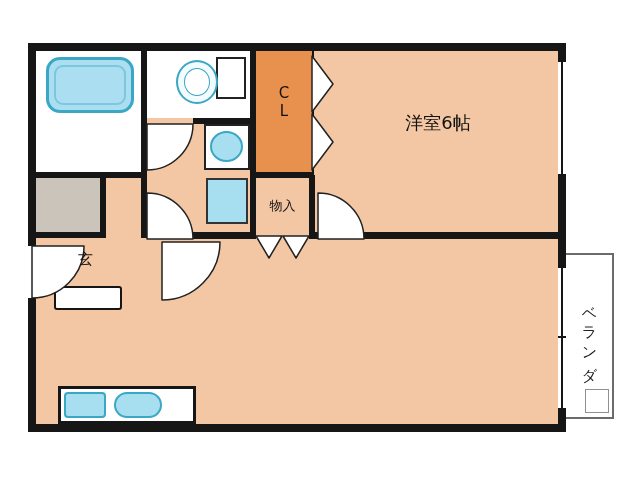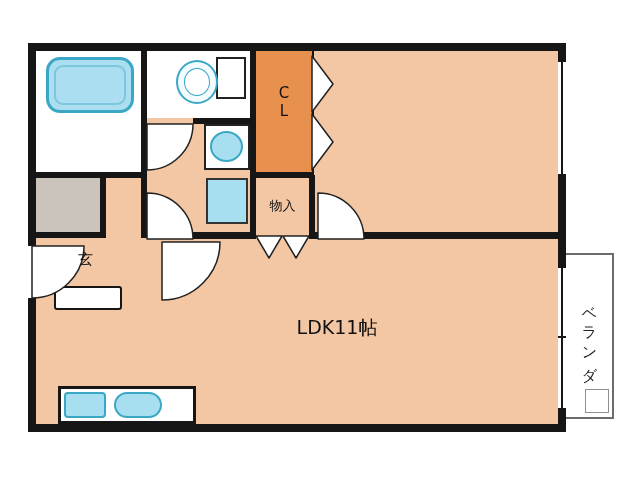--- a/index.html
+++ b/index.html
@@ -93,18 +93,18 @@
       <path d="M147 239 L147 193 A46 46 0 0 1 193 239 Z"></path>
       <path d="M162 242 L220 242 A58 58 0 0 1 162 300 Z"></path>
       <path d="M318 239 L318 193 A46 46 0 0 1 364 239 Z"></path>
       <path d="M312 56 L333 84 L312 112 Z"></path>
       <path d="M312 114 L333 142 L312 170 Z"></path>
       <path d="M256 236 L269 258 L282 236 Z"></path>
       <path d="M283 236 L296 258 L309 236 Z"></path>
     </g>
   </svg>
 
-  <div class="lbl center" style="left:262px;top:316px;width:150px;font-size:19px;">LDK11帖</div>
+  <div class="lbl center" style="left:368px;top:112px;width:140px;font-size:18px;">洋室6帖</div>
   <div class="lbl vtext" style="left:275px;top:84px;font-size:15px;">CL</div>
   <div class="lbl center" style="left:256px;top:198px;width:53px;font-size:13px;">物入</div>
   <div class="lbl" style="left:78px;top:250px;font-size:15px;">玄</div>
 
 </div>
 
 </body></html>

